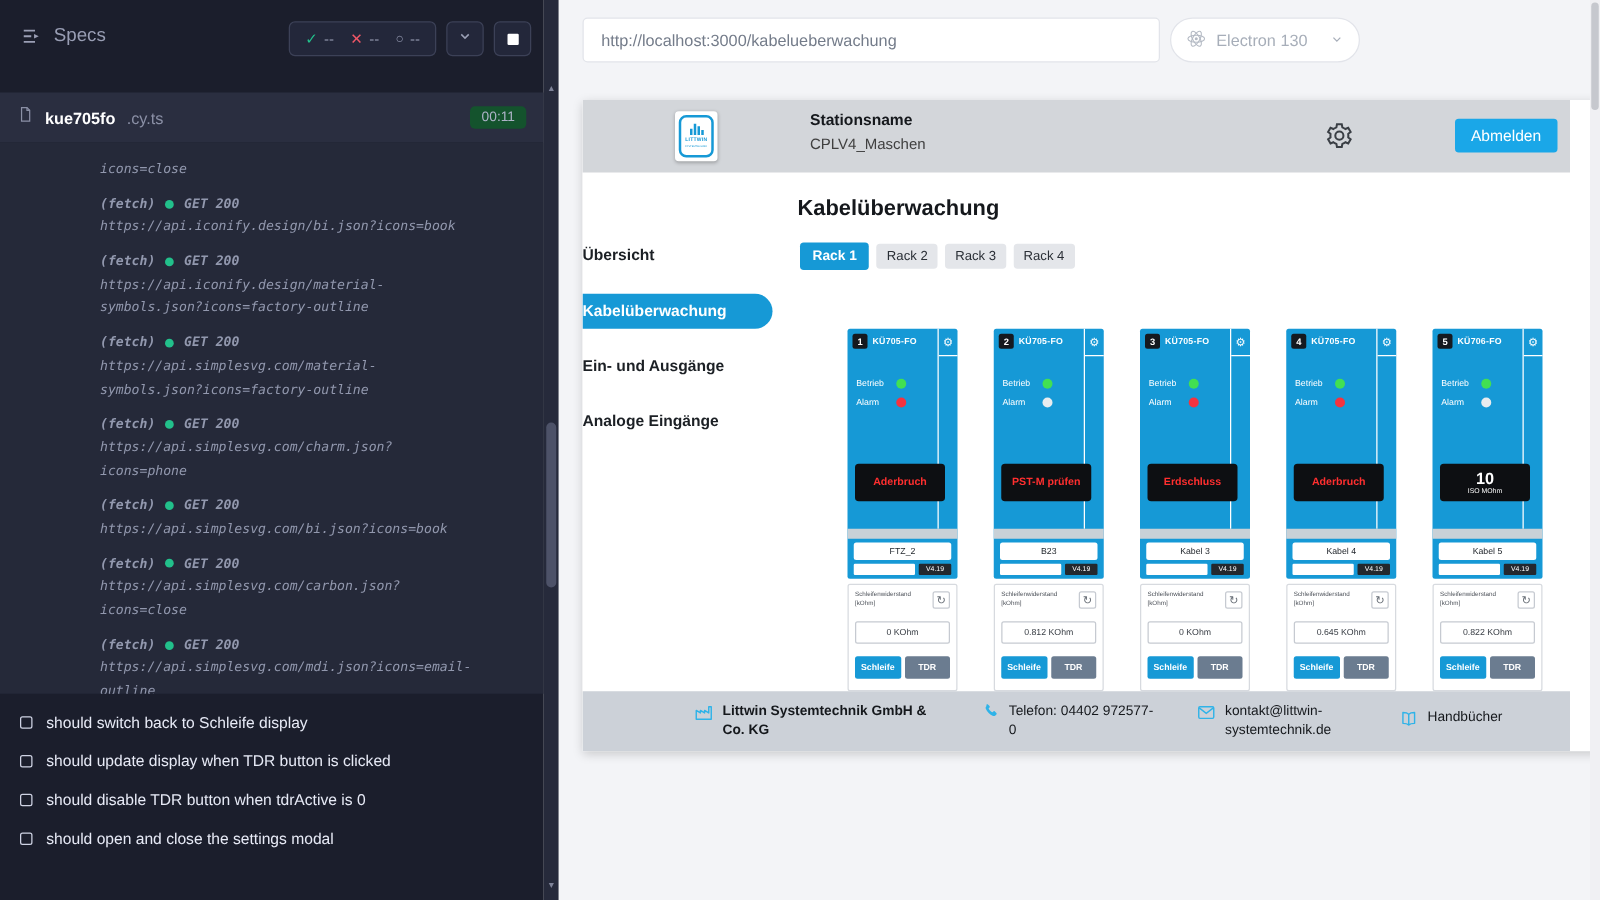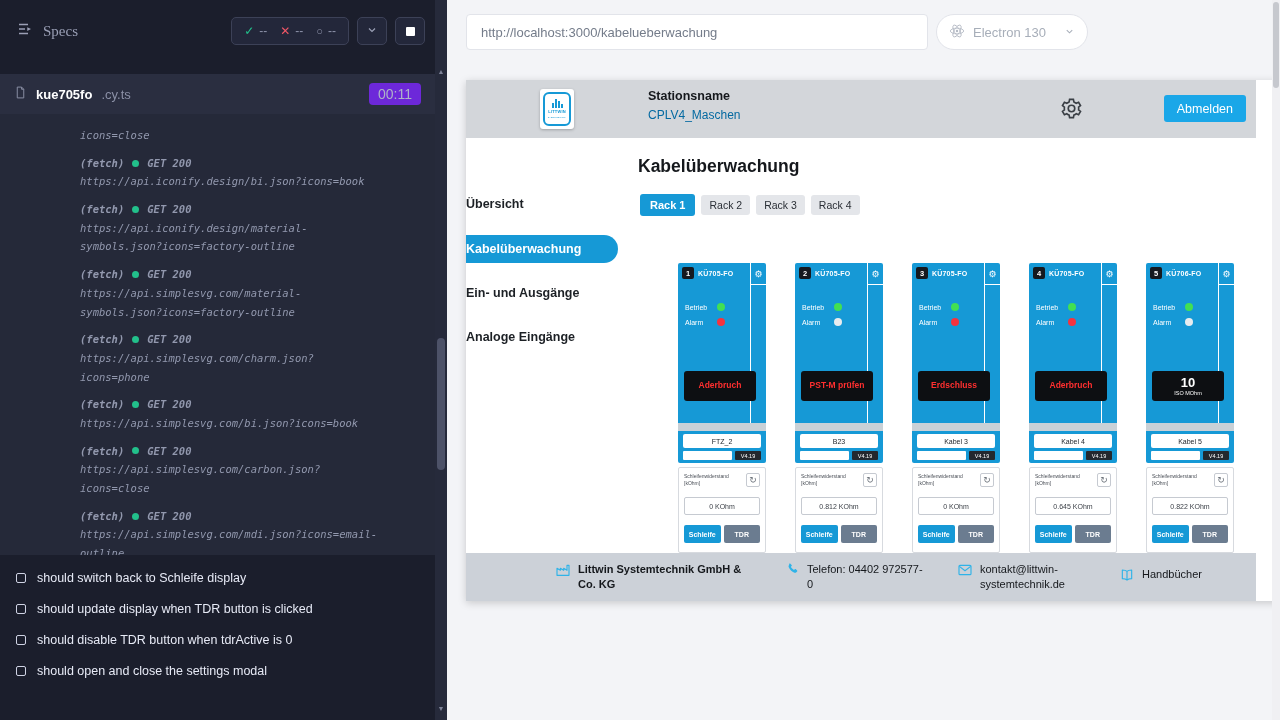--- a/index.html
+++ b/index.html
@@ -2,31 +2,31 @@
 <html><head>
 <meta charset="utf-8">
 <style>
   * { margin:0; padding:0; box-sizing:border-box; }
   html,body { width:1280px; height:720px; overflow:hidden; font-family:"Liberation Sans",sans-serif; }
   .page { position:relative; width:1280px; height:720px; background:#f3f4f7; }
 
   
   .reporter { position:absolute; left:0; top:0; width:435px; height:720px; background:#1b1e2c; color:#9ba0b6; overflow:hidden; }
   .rep-header { height:62px; display:flex; align-items:center; justify-content:space-between; padding:0 10px 0 16px; }
-  .specs-toggle { display:flex; align-items:center; gap:9px; color:#999eb4; font-size:15px; cursor:pointer;font-family:Liberation Serif, serif; }
+  .specs-toggle { display:flex; align-items:flex-start; gap:9px; color:#999eb4; font-size:15px; cursor:pointer; }
   .rep-controls { display:flex; gap:8px; align-items:center; }
   .stats-box { display:flex; gap:13px; align-items:center; background:#23273a; border:1px solid #3c4157; border-radius:5px; padding:5px 12px; font-size:12px; height:28px; }
   .stat { display:flex; gap:5px; align-items:center; color:#8f94ab; }
   .ic-pass { color:#22c08b; font-size:12px; } .ic-fail { color:#f25767; font-size:12px; } .ic-pend { color:#8f94ab; font-size:11px; }
   .ctrl-btn { width:30px; height:28px; background:#23273a; border:1px solid #3c4157; border-radius:5px; display:flex; align-items:center; justify-content:center; cursor:pointer; }
   .stop-sq { width:9px; height:9px; background:#ffffff; border-radius:1px; }
   .spec-row { height:40px; margin-top:12px; background:#2a2e40; display:flex; align-items:center; padding:0 14px; gap:9px; }
   .spec-name { color:#ffffff; font-weight:bold; font-size:13px; }
   .spec-ext { color:#8b90a6; font-size:13px; }
-  .spec-timer { margin-left:auto; background:#6d28d9; color:#aeb3c8; font-size:14px; padding:3px 9px; border-radius:4px; }
+  .spec-timer { margin-left:auto; background:#14532d; color:#aeb3c8; font-size:11px; padding:3px 9px; border-radius:4px; }
   .log { background:#252939; padding:12px 55px 10px 80px; font-family:"DejaVu Sans Mono",monospace; font-style:italic; font-size:10.5px; line-height:1.78; color:#9298ae; height:441px; overflow:hidden; }
   .log-cont { margin-bottom:9px; overflow-wrap:anywhere; }
   .log-entry { margin-bottom:9px; cursor:pointer; }
   .log-line1 { display:flex; align-items:center; gap:8px; font-weight:bold; }
   .dot { width:7px; height:7px; border-radius:50%; background:#22c08b; display:inline-block; flex:none; }
   .log-url { overflow-wrap:anywhere; }
   .tests { padding:16px 16px 0 16px; }
   .test-item { display:flex; gap:11px; align-items:center; margin-bottom:17px; color:#e7eaf6; font-size:12.5px; cursor:pointer; }
   .test-box { width:10px; height:10px; border:1.5px solid #cfd3e4; border-radius:2px; flex:none; }
   .rep-scroll { position:absolute; left:435px; top:0; width:12px; height:720px; background:#262a3b; }
@@ -50,21 +50,21 @@
   .app-header { position:absolute; top:0; left:0; width:790px; height:58px; background:#d3d6da; z-index:7; }
   .logo { position:absolute; left:74px; top:9px; width:34px; height:40px; background:#fff; border-radius:3px; padding:3px; box-shadow:0 1px 3px rgba(0,0,0,.25); cursor:pointer; }
   .logo-inner { width:100%; height:100%; border:2px solid #1699d6; border-radius:6px; display:flex; flex-direction:column; align-items:center; justify-content:center; gap:1px; overflow:hidden; }
   .logo-bars { display:flex; align-items:flex-end; gap:1px; height:9px; }
   .logo-bars i { width:2px; background:#1699d6; display:block; }
   .lb1{height:5px;} .lb2{height:9px;} .lb3{height:7px;} .lb4{height:4px;}
   .logo-text { font-size:4px; color:#1699d6; font-weight:bold; letter-spacing:.2px; }
   .logo-sub { font-size:3px; color:#1699d6; transform:scale(.7); }
   .station { position:absolute; left:182px; top:9px; }
   .station-label { font-weight:bold; font-size:12.5px; color:#15181c; }
-  .station-name { font-size:12px; color:#0369a1; margin-top:5px; }
+  .station-name { font-size:12px; color:#404040; margin-top:5px; }
   .header-gear { position:absolute; left:594px; top:17px; width:23px; height:23px; cursor:pointer; }
   .logout-btn { position:absolute; right:10px; top:15px; height:27px; padding:0 13px; background:#1aa7e8; color:#fff; border:none; border-radius:3px; font-size:12.5px; font-family:inherit; cursor:pointer; }
 
   .nav { position:absolute; left:0; top:58px; width:152px; bottom:48px; background:#fff; z-index:2; }
   .nav-item { position:absolute; left:0; width:152px; height:28px; display:flex; align-items:center; font-size:12.5px; font-weight:bold; color:#1c2025; cursor:pointer; }
   .nav-item.active { background:#1699d6; color:#fff; border-radius:0 14px 14px 0; }
   .nav-0{top:52px;} .nav-1{top:97px;} .nav-2{top:141px;} .nav-3{top:185px;}
 
   .main { position:absolute; left:152px; top:58px; width:638px; height:415px; background:#fff; }
   .main-title { position:absolute; left:20px; top:18px; font-size:17.5px; font-weight:bold; color:#15181c; }

